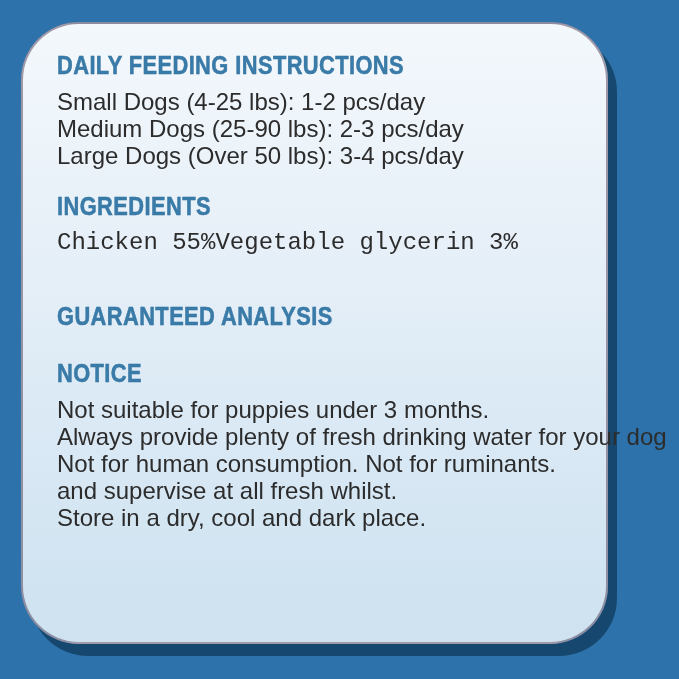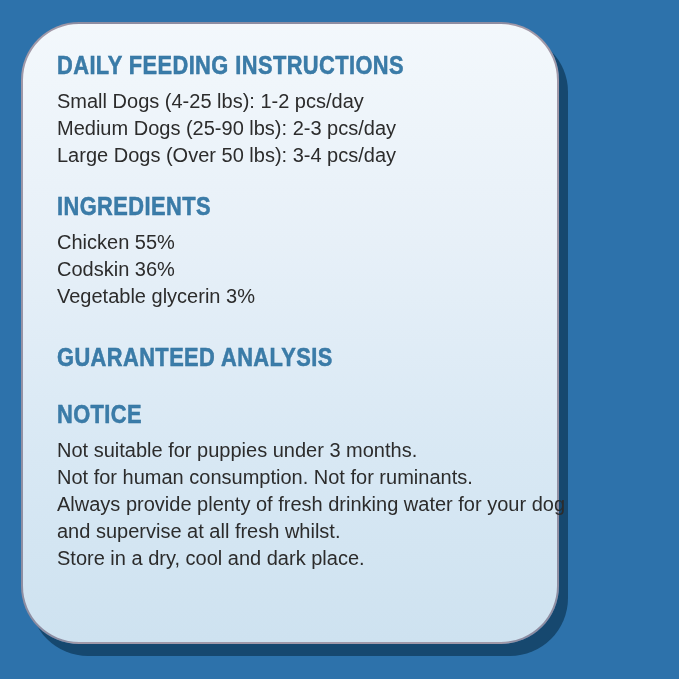--- a/index.html
+++ b/index.html
@@ -2,83 +2,82 @@
 <html><head>
 <meta charset="utf-8">
 <style>
   html,body{margin:0;padding:0;}
   body{
     width:679px;height:679px;overflow:hidden;position:relative;
     background:#2d72ab;
     font-family:"Liberation Sans", sans-serif;
   }
   .card{
-    position:absolute;left:21px;top:22px;width:538px;height:622px;
+    position:absolute;left:21px;top:22px;width:587px;height:622px;
     box-sizing:border-box;
     border-radius:58px;
     background:linear-gradient(180deg,#f3f8fc 0%,#e7f0f8 35%,#d8e8f4 70%,#cee2f0 100%);
     border:2px solid rgba(62,38,66,0.45);
     box-shadow:9px 12px 0 #16486f;
     padding:26px 30px 20px 34px;
   }
   .heading{
     color:#3a7ca9;
     font-weight:bold;
     font-size:26px;
     letter-spacing:0.5px;
     transform:scaleX(0.84);
     transform-origin:left center;
     -webkit-text-stroke:0.5px #33719c;
     margin:0 0 7px 0;
     white-space:nowrap;
   }
   .body-line{
-    font-size:20px;
+    font-size:24px;
     line-height:27px;
     color:#2c2c2c;
     white-space:nowrap;
   }
   .section{margin:0;}
   .sec-feeding{margin-bottom:22px;}
-  .sec-ingredients{margin-bottom:32px;}
+  .sec-ingredients{margin-bottom:45px;}
   .sec-analysis{margin-bottom:26px;}
   .cols{display:flex;}
-  .col{display:flex;flex-direction:column;}
+  .col{display:flex;flex-direction:row;font-family:Liberation Mono, monospace;}
   .ing-left{width:228px;}
   .ana-left{width:156px;}
 </style>
 </head>
 <body>
 
 <div class="card">
 
   <div class="section sec-feeding">
     <div class="heading">DAILY FEEDING INSTRUCTIONS</div>
     <div class="body-line">Small Dogs (4-25 lbs): 1-2 pcs/day</div>
     <div class="body-line">Medium Dogs (25-90 lbs): 2-3 pcs/day</div>
     <div class="body-line">Large Dogs (Over 50 lbs): 3-4 pcs/day</div>
   </div>
 
   <div class="section sec-ingredients">
     <div class="heading">INGREDIENTS</div>
     <div class="cols">
       <div class="col ing-left">
         <div class="body-line">Chicken 55%</div>
-        <div class="body-line">Codskin 36%</div>
         <div class="body-line">Vegetable glycerin 3%</div>
       </div>
     </div>
   </div>
 
   <div class="section sec-analysis">
     <div class="heading">GUARANTEED ANALYSIS</div>
   </div>
 
   <div class="section">
     <div class="heading">NOTICE</div>
     <div class="body-line">Not suitable for puppies under 3 months.</div>
+    <div class="body-line">Always provide plenty of fresh drinking water for your dog</div>
     <div class="body-line">Not for human consumption. Not for ruminants.</div>
-    <div class="body-line">Always provide plenty of fresh drinking water for your dog</div>
     <div class="body-line">and supervise at all fresh whilst.</div>
     <div class="body-line">Store in a dry, cool and dark place.</div>
   </div>
 
 </div>
 
 </body></html>

